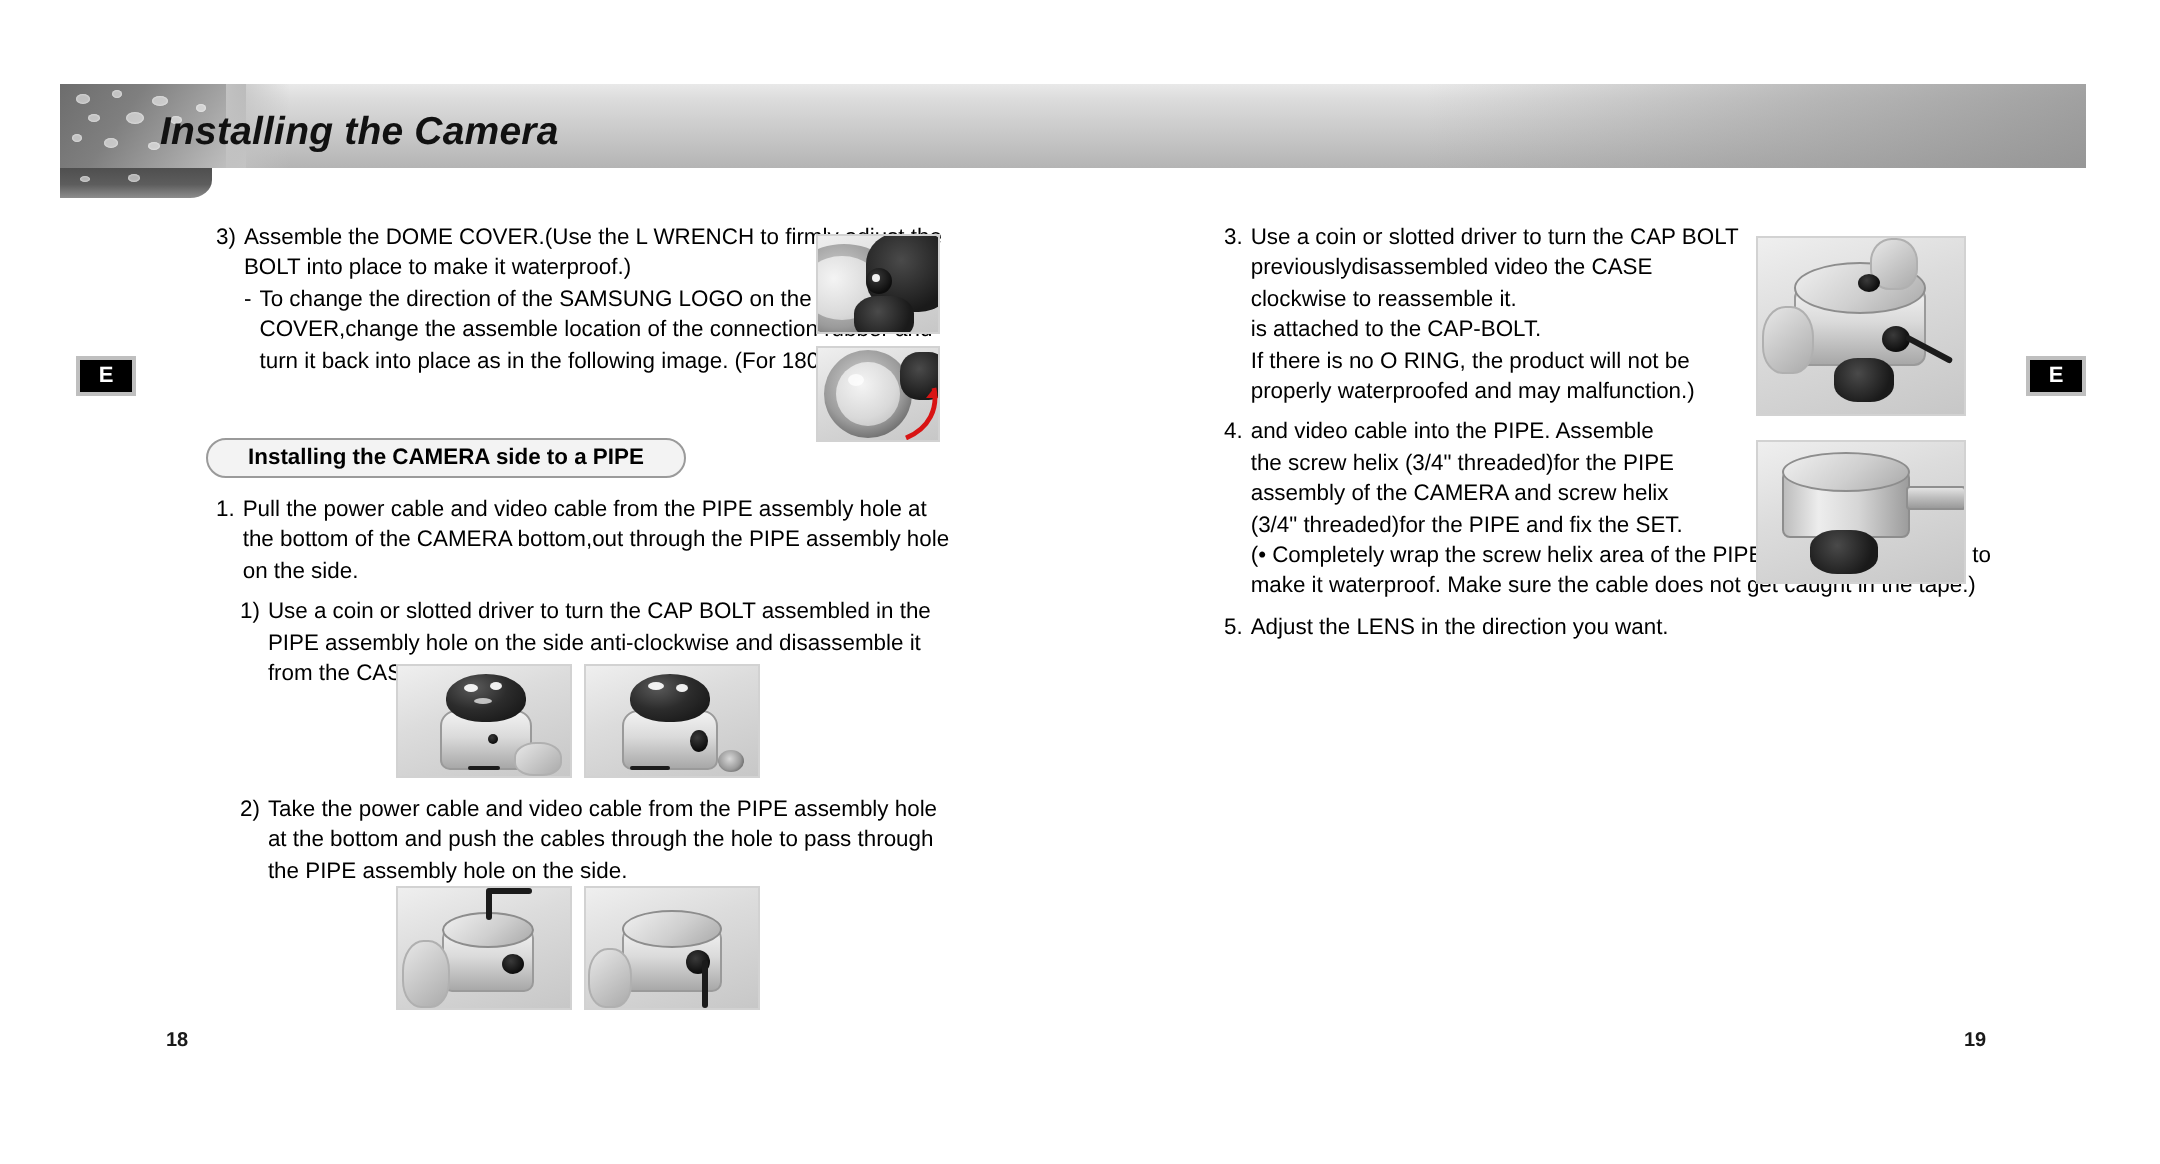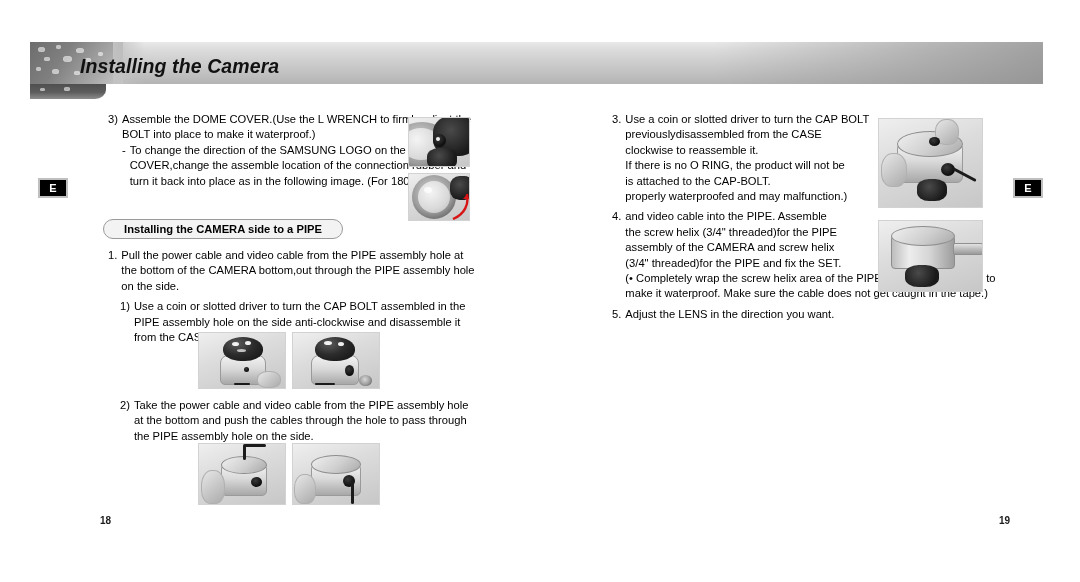--- a/index.html
+++ b/index.html
@@ -221,21 +221,20 @@
     border: 1px solid #8d8d8d;
     box-sizing: border-box;
   }
 
   
   .page-num {
     position: absolute;
     font-size: 10px;
     font-weight: bold;
     color: #1a1a1a;
-    margin-left: 17px;
   }
   .pn-left  { left: 83px;  top: 515px; }
   .pn-right { left: 982px; top: 515px; }
 </style>
 </head>
 <body>
 
 <div class="banner">
   <div class="banner-right-fade"></div>
 </div>
@@ -300,24 +299,24 @@
     <span class="ptext" style="padding-left:4px;">Take the power cable and video cable from the PIPE assembly hole at the bottom and push the cables through the hole to pass through the PIPE assembly hole on the side.</span>
   </div>
 </div>
 
 <div class="col col-right">
 
   <div class="para-row">
     <span class="marker">3.</span>
     <div class="ptext" style="padding-left:4px;">
       <div>Use a coin or slotted driver to turn the CAP BOLT</div>
-      <div>previouslydisassembled from the CASE</div>
+      <div>previouslydisassembled video the CASE</div>
       <div>clockwise to reassemble it.</div>
+      <div>is attached to the CAP-BOLT.</div>
       <div>If there is no O RING, the product will not be</div>
-      <div>is attached to the CAP-BOLT.</div>
       <div>properly waterproofed and may malfunction.)</div>
     </div>
   </div>
 
   <div class="gap-sm"></div>
 
   <div class="para-row">
     <span class="marker">4.</span>
     <div class="ptext" style="padding-left:4px;">
       <div>and video cable into the PIPE. Assemble</div>

